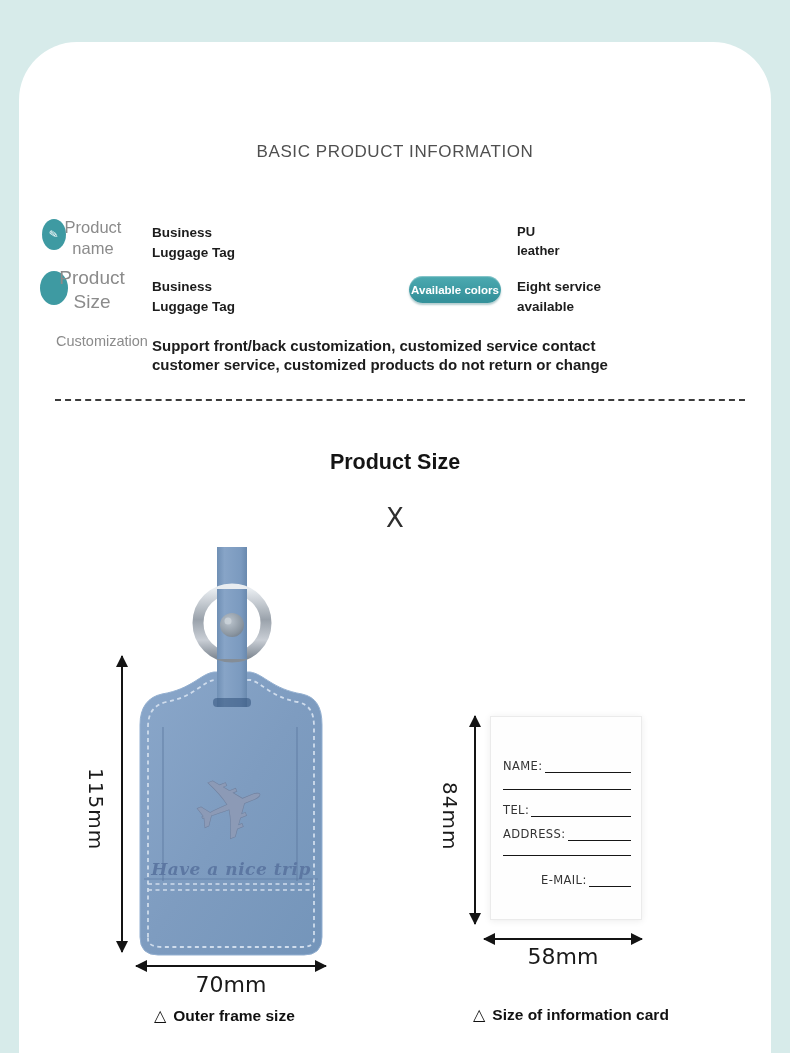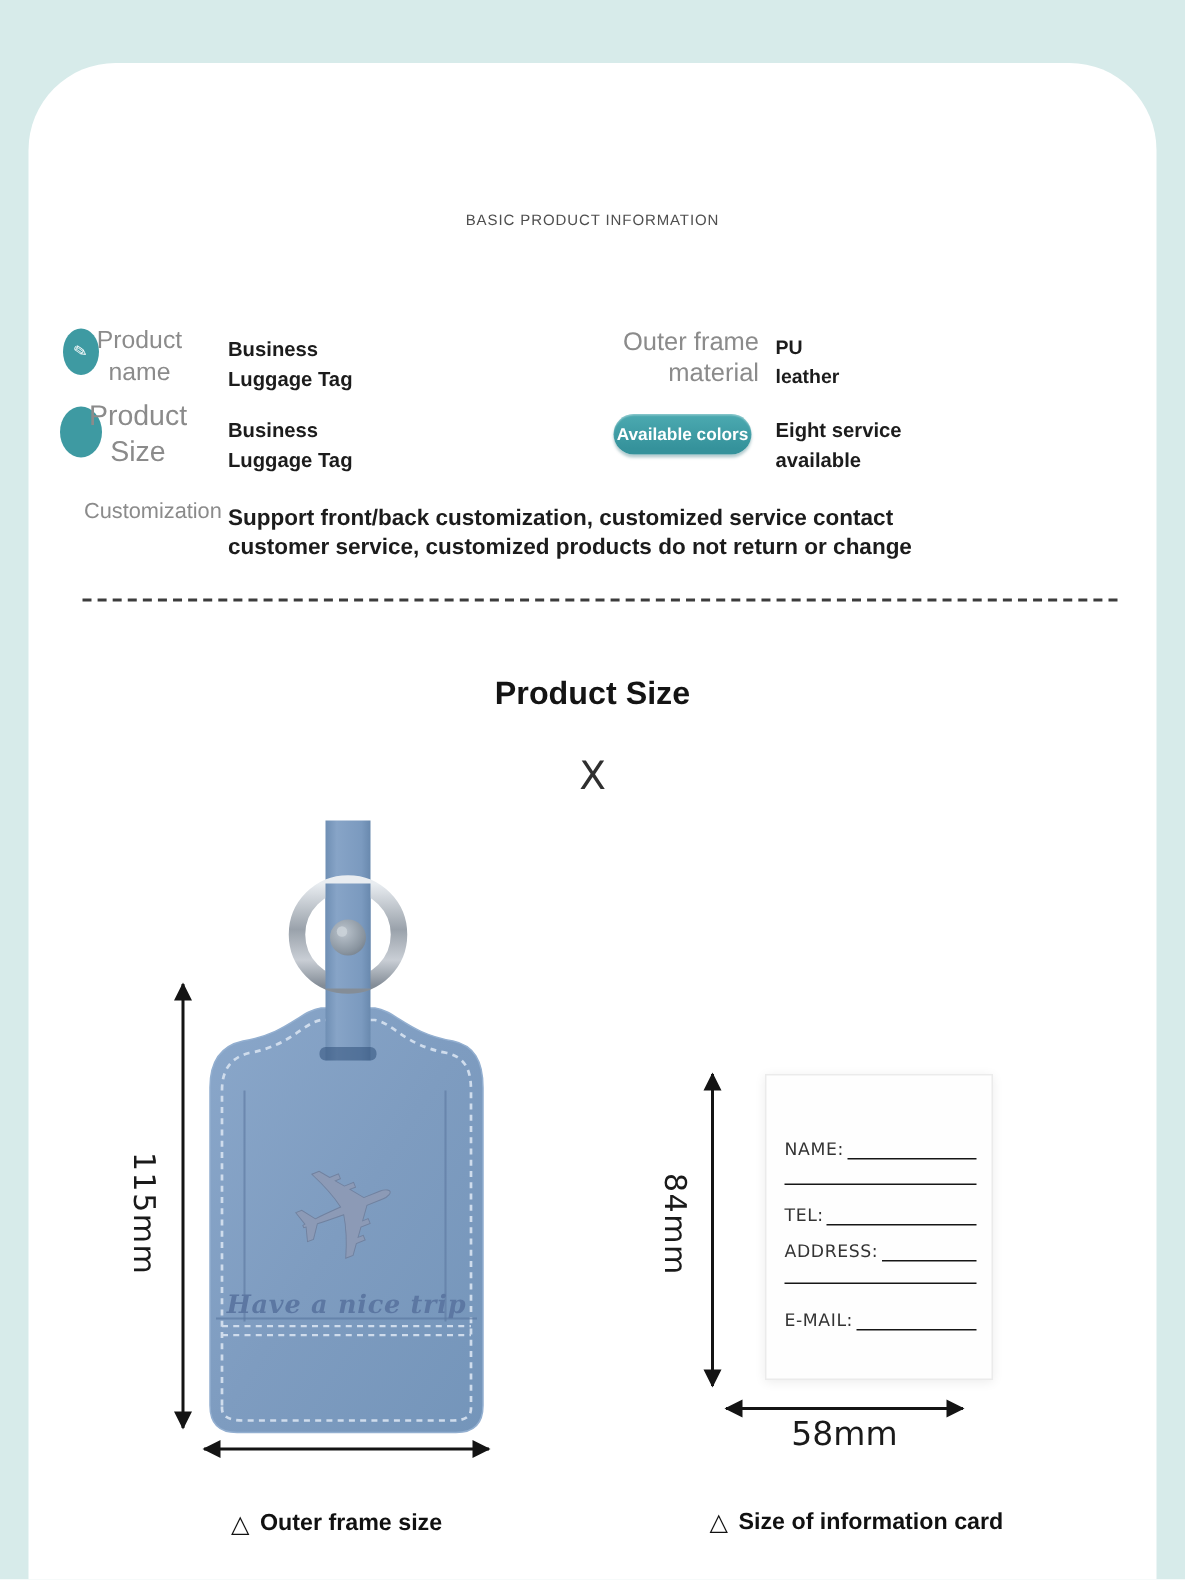--- a/index.html
+++ b/index.html
@@ -8,21 +8,21 @@
   .stage { position:relative; width:790px; height:1053px; background:#d7ebea; overflow:hidden; }
   .card { position:absolute; left:19px; right:19px; top:42px; bottom:0;
           background:#ffffff; border-radius:58px 58px 0 0; }
 
   .abs { position:absolute; }
   .pre { white-space:pre-line; }
 
   
   .title { left:0; right:0; top:84px; text-align:center; font-size:28px; font-weight:bold;
            color:#111; letter-spacing:-0.3px; }
-  .subtitle { left:0; right:0; top:142px; text-align:center; font-size:10px; color:#4f4f4f;
+  .subtitle { left:0; right:0; top:142px; text-align:center; font-size:17px; color:#4f4f4f;
               letter-spacing:0.6px; }
 
   
   .glabel { color:#8b8b8b; font-weight:normal; position:absolute; z-index:2; }
   .gvalue { color:#1c1c1c; font-weight:bold; position:absolute; line-height:1.45; }
   .icon-ellipse { position:absolute; background:#3e9aa2; border-radius:50%; z-index:1;
                   display:flex; align-items:center; justify-content:center; }
   .pen-glyph { color:#ffffff; font-size:11px; transform:rotate(-10deg); }
 
   .lbl-product-name { left:45px; top:217px; width:96px; text-align:center; font-size:16.5px; line-height:1.25; }
@@ -65,21 +65,21 @@
   .vlabel { position:absolute; writing-mode:vertical-rl; font-size:20px; color:#1a1a1a;
             letter-spacing:1px; font-family:"DejaVu Sans",sans-serif; }
   .hlabel { position:absolute; text-align:center; font-size:22px; color:#1a1a1a;
             font-family:"DejaVu Sans",sans-serif; }
 
   .caption { position:absolute; font-size:15.5px; font-weight:bold; color:#111; display:flex;
              align-items:center; gap:7px; }
   .caption .tri { font-weight:400; font-size:16px; font-family:"DejaVu Sans",sans-serif; }
 
   
-  .infocard { left:510px; top:716px; width:152px; height:204px; background:#fefefe;
+  .infocard { left:490px; top:716px; width:152px; height:204px; background:#fefefe;
               border:1px solid #ebebeb; box-shadow:0 1px 7px rgba(0,0,0,0.08); }
   .icrow { position:absolute; left:12px; right:10px; display:flex; align-items:flex-end; }
   .icrow .flabel { font-size:11.5px; color:#333; letter-spacing:0.4px; white-space:nowrap;
                    font-family:"DejaVu Sans",sans-serif; padding-right:2px; }
   .icrow .fline { flex:1; border-bottom:1.6px solid #161616; height:14px; }
   .fullline { position:absolute; left:12px; right:10px; border-bottom:1.6px solid #161616; }
 </style>
 </head>
 <body>
 
@@ -89,22 +89,20 @@
   <div class="abs subtitle">BASIC PRODUCT INFORMATION</div>
 
   <span class="icon-ellipse" style="left:42px; top:219px; width:24px; height:31px;">
       <span class="pen-glyph">✎</span>
     </span>
   <div class="glabel pre lbl-product-name">Product
 name</div>
   <div class="gvalue pre val-product-name">Business
 Luggage Tag</div>
 
-  <div class="glabel pre lbl-outer-frame">Outer frame
-material</div>
   <div class="gvalue pre val-outer-frame">PU
 leather</div>
 
   <span class="icon-ellipse" style="left:40px; top:271px; width:28px; height:34px;"></span>
   <div class="glabel pre lbl-product-size">Product
 Size</div>
   <div class="gvalue pre val-product-size">Business
 Luggage Tag</div>
 
   <div class="abs badge">Available colors</div>
@@ -177,41 +175,42 @@
 
     <rect x="117" y="44" width="30" height="70" fill="url(#strapGrad)"></rect>
 
     <circle cx="132" cy="80" r="12" fill="url(#rivetGrad)"></circle>
     <circle cx="128" cy="76" r="3.5" fill="#cdd4db" opacity="0.8"></circle>
   </svg>
 
   <div class="arrow-v" style="left:121px; top:656px; height:296px;"></div>
   <div class="vlabel" style="left:84px; top:768px;">115mm</div>
   <div class="arrow-h" style="left:136px; top:965px; width:190px;"></div>
+  <div class="hlabel" style="left:136px; top:972px; width:190px;">70mm</div>
   <div class="caption" style="left:154px; top:1006px;">
     <span class="tri">△</span>
     <span>Outer frame size</span>
   </div>
 
   <div class="abs infocard">
     <div class="icrow" style="top:42px;">
       <span class="flabel">NAME:</span>
       <span class="fline"></span>
     </div>
     <div class="fullline" style="top:72px;"></div>
     <div class="icrow" style="top:86px;">
       <span class="flabel">TEL:</span>
       <span class="fline"></span>
     </div>
     <div class="icrow" style="top:110px;">
       <span class="flabel">ADDRESS:</span>
       <span class="fline"></span>
     </div>
     <div class="fullline" style="top:138px;"></div>
-    <div class="icrow" style="top:156px;">
+    <div class="icrow" style="top:156px;margin-left:38px;">
       <span class="flabel">E-MAIL:</span>
       <span class="fline"></span>
     </div>
   </div>
 
   <div class="arrow-v" style="left:474px; top:716px; height:208px;"></div>
   <div class="vlabel" style="left:438px; top:782px;">84mm</div>
   <div class="arrow-h" style="left:484px; top:938px; width:158px;"></div>
   <div class="hlabel" style="left:484px; top:944px; width:158px;text-align:center;">58mm</div>
   <div class="caption" style="left:473px; top:1005px;">

